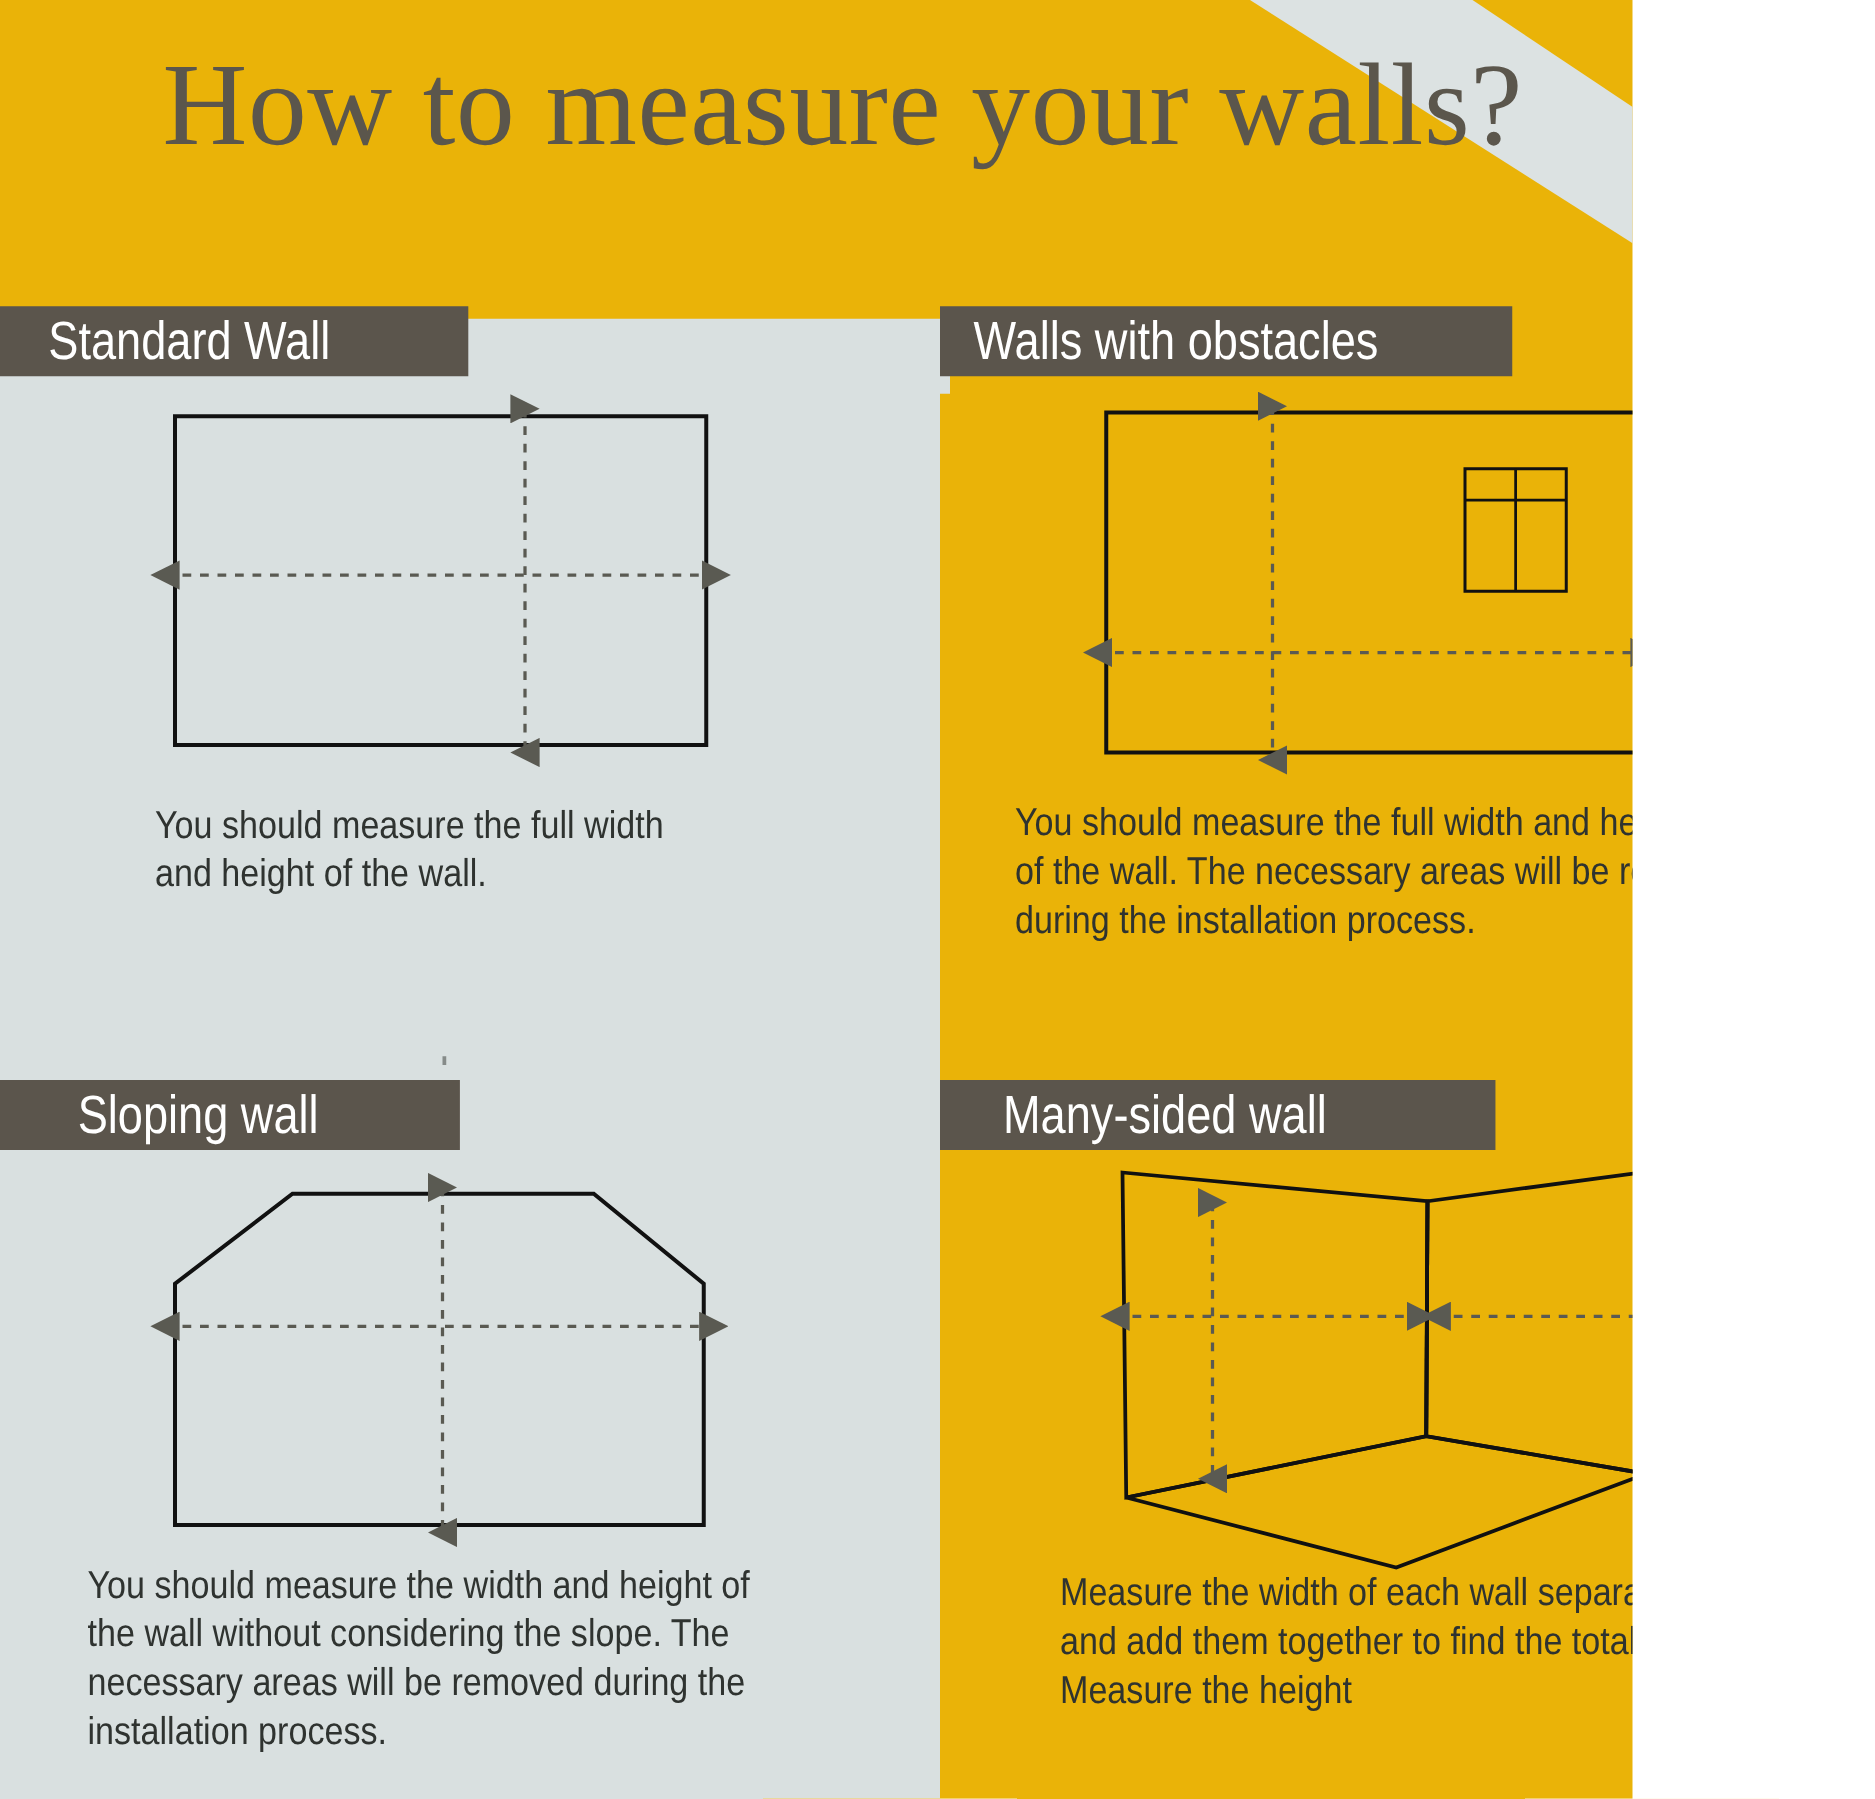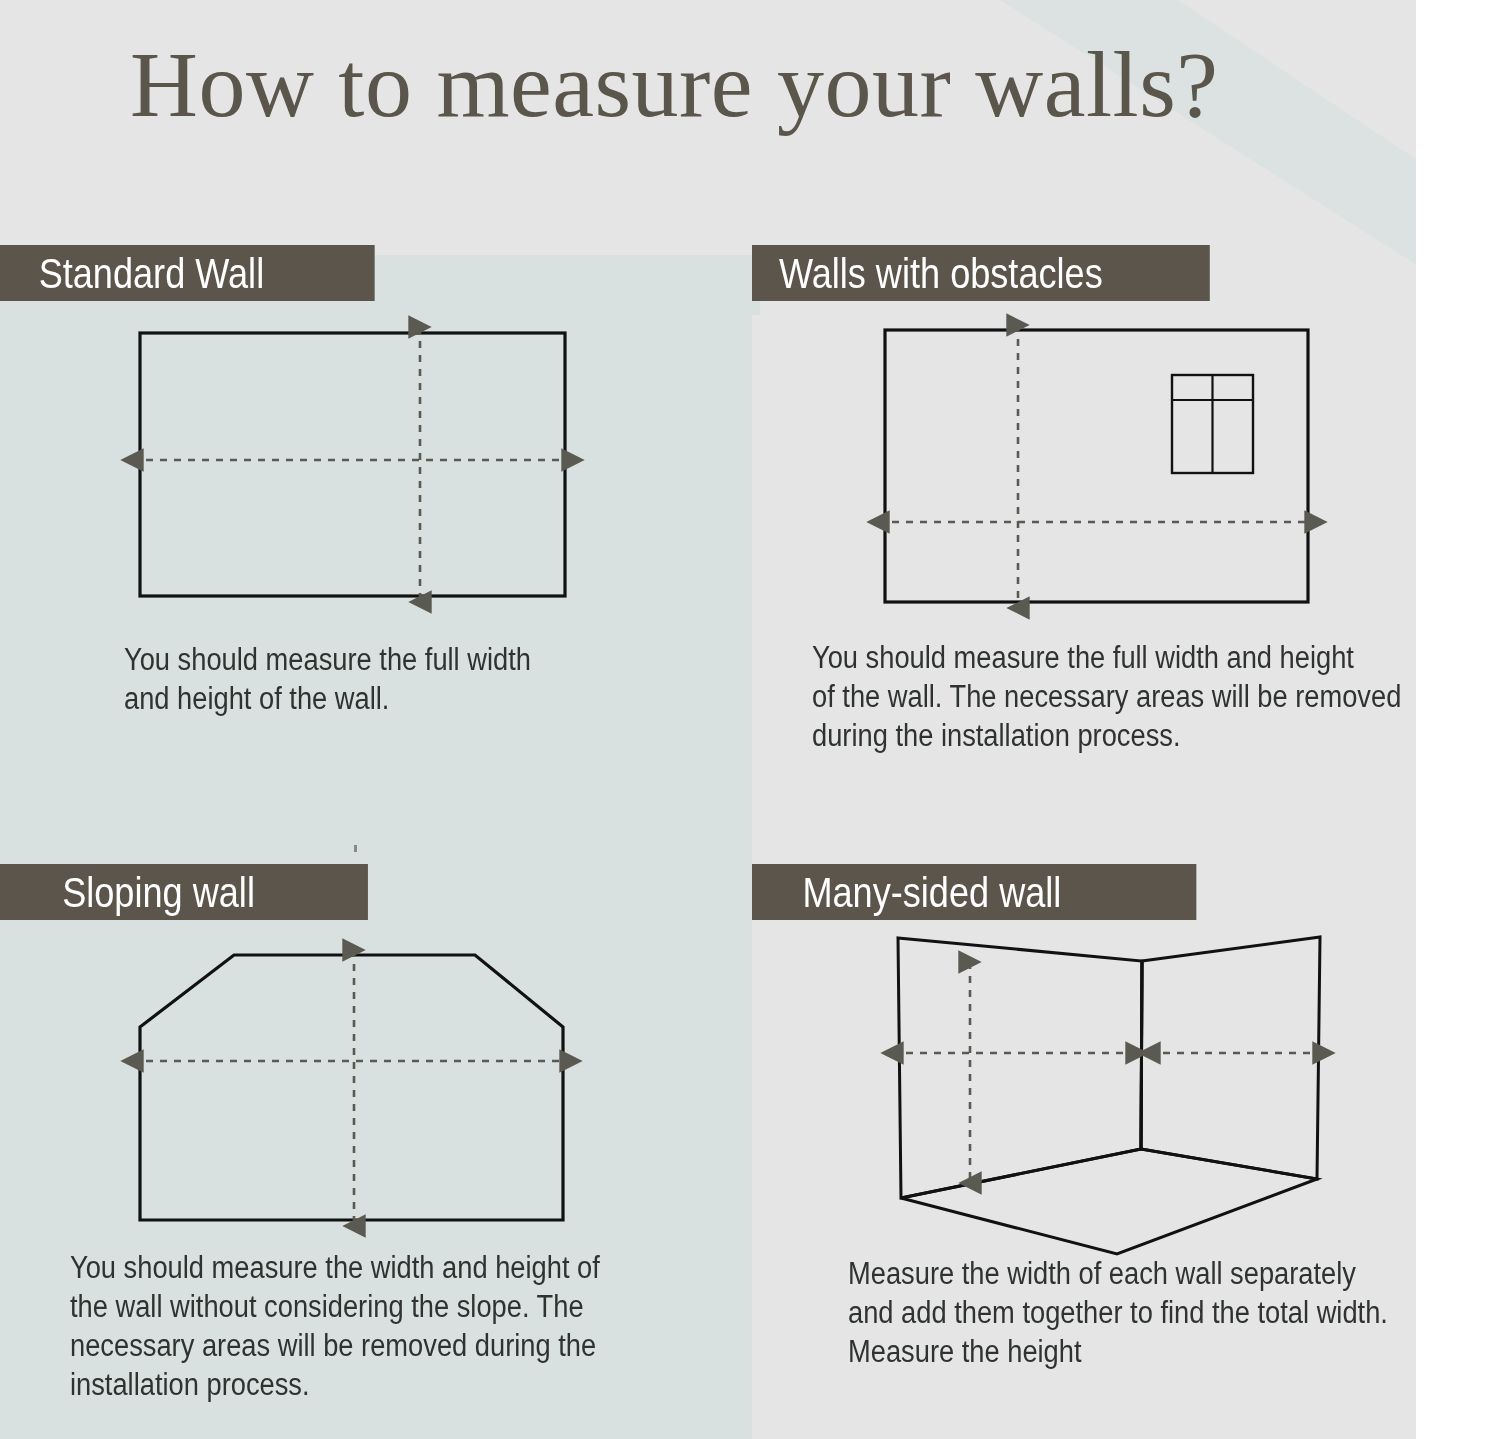--- a/index.html
+++ b/index.html
@@ -6,24 +6,24 @@
   html, body {
     margin: 0;
     padding: 0;
     background: #ffffff;
   }
   body {
     font-family: "Liberation Sans", sans-serif;
   }
   #page {
     position: relative;
-    width: 1416px;
+    width: 1306px;
     height: 1439px;
     overflow: hidden;
-    background: #e5e5e5;
+    background: #eab308;
   }
 
   
   .band {
     position: absolute;
     left: 0; top: 0;
     width: 1500px; height: 1439px;
     pointer-events: none;
   }
 

